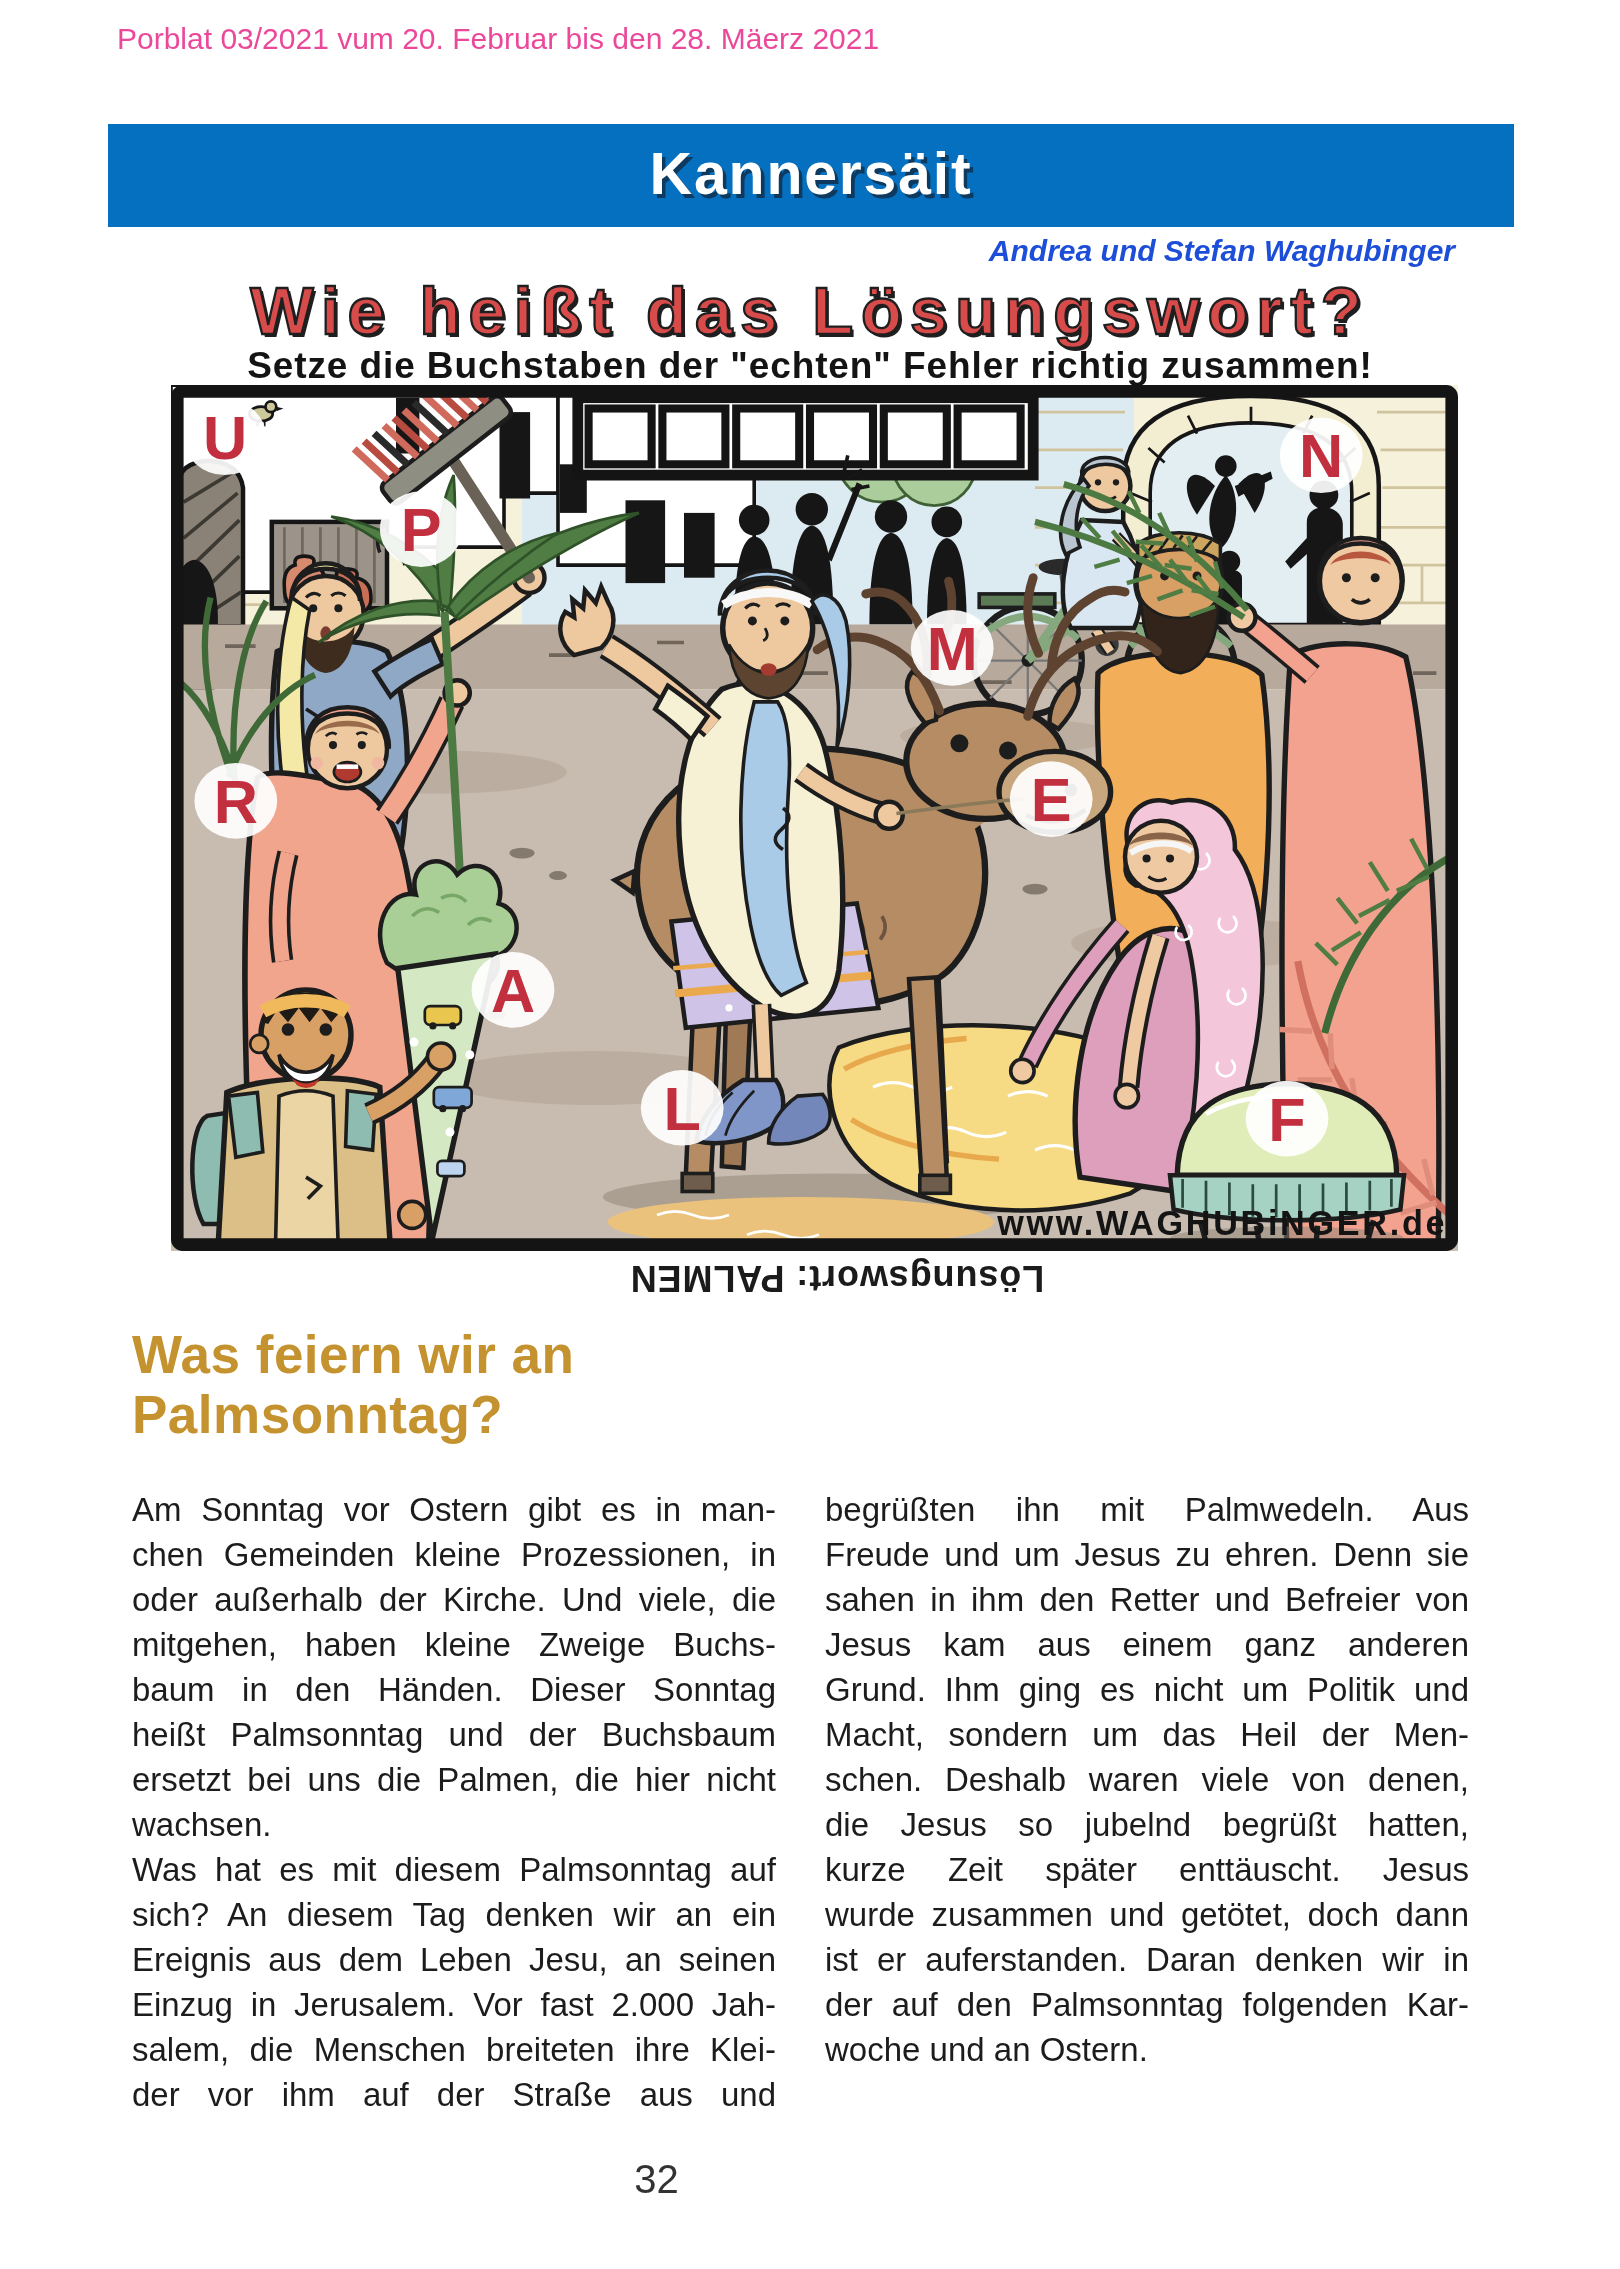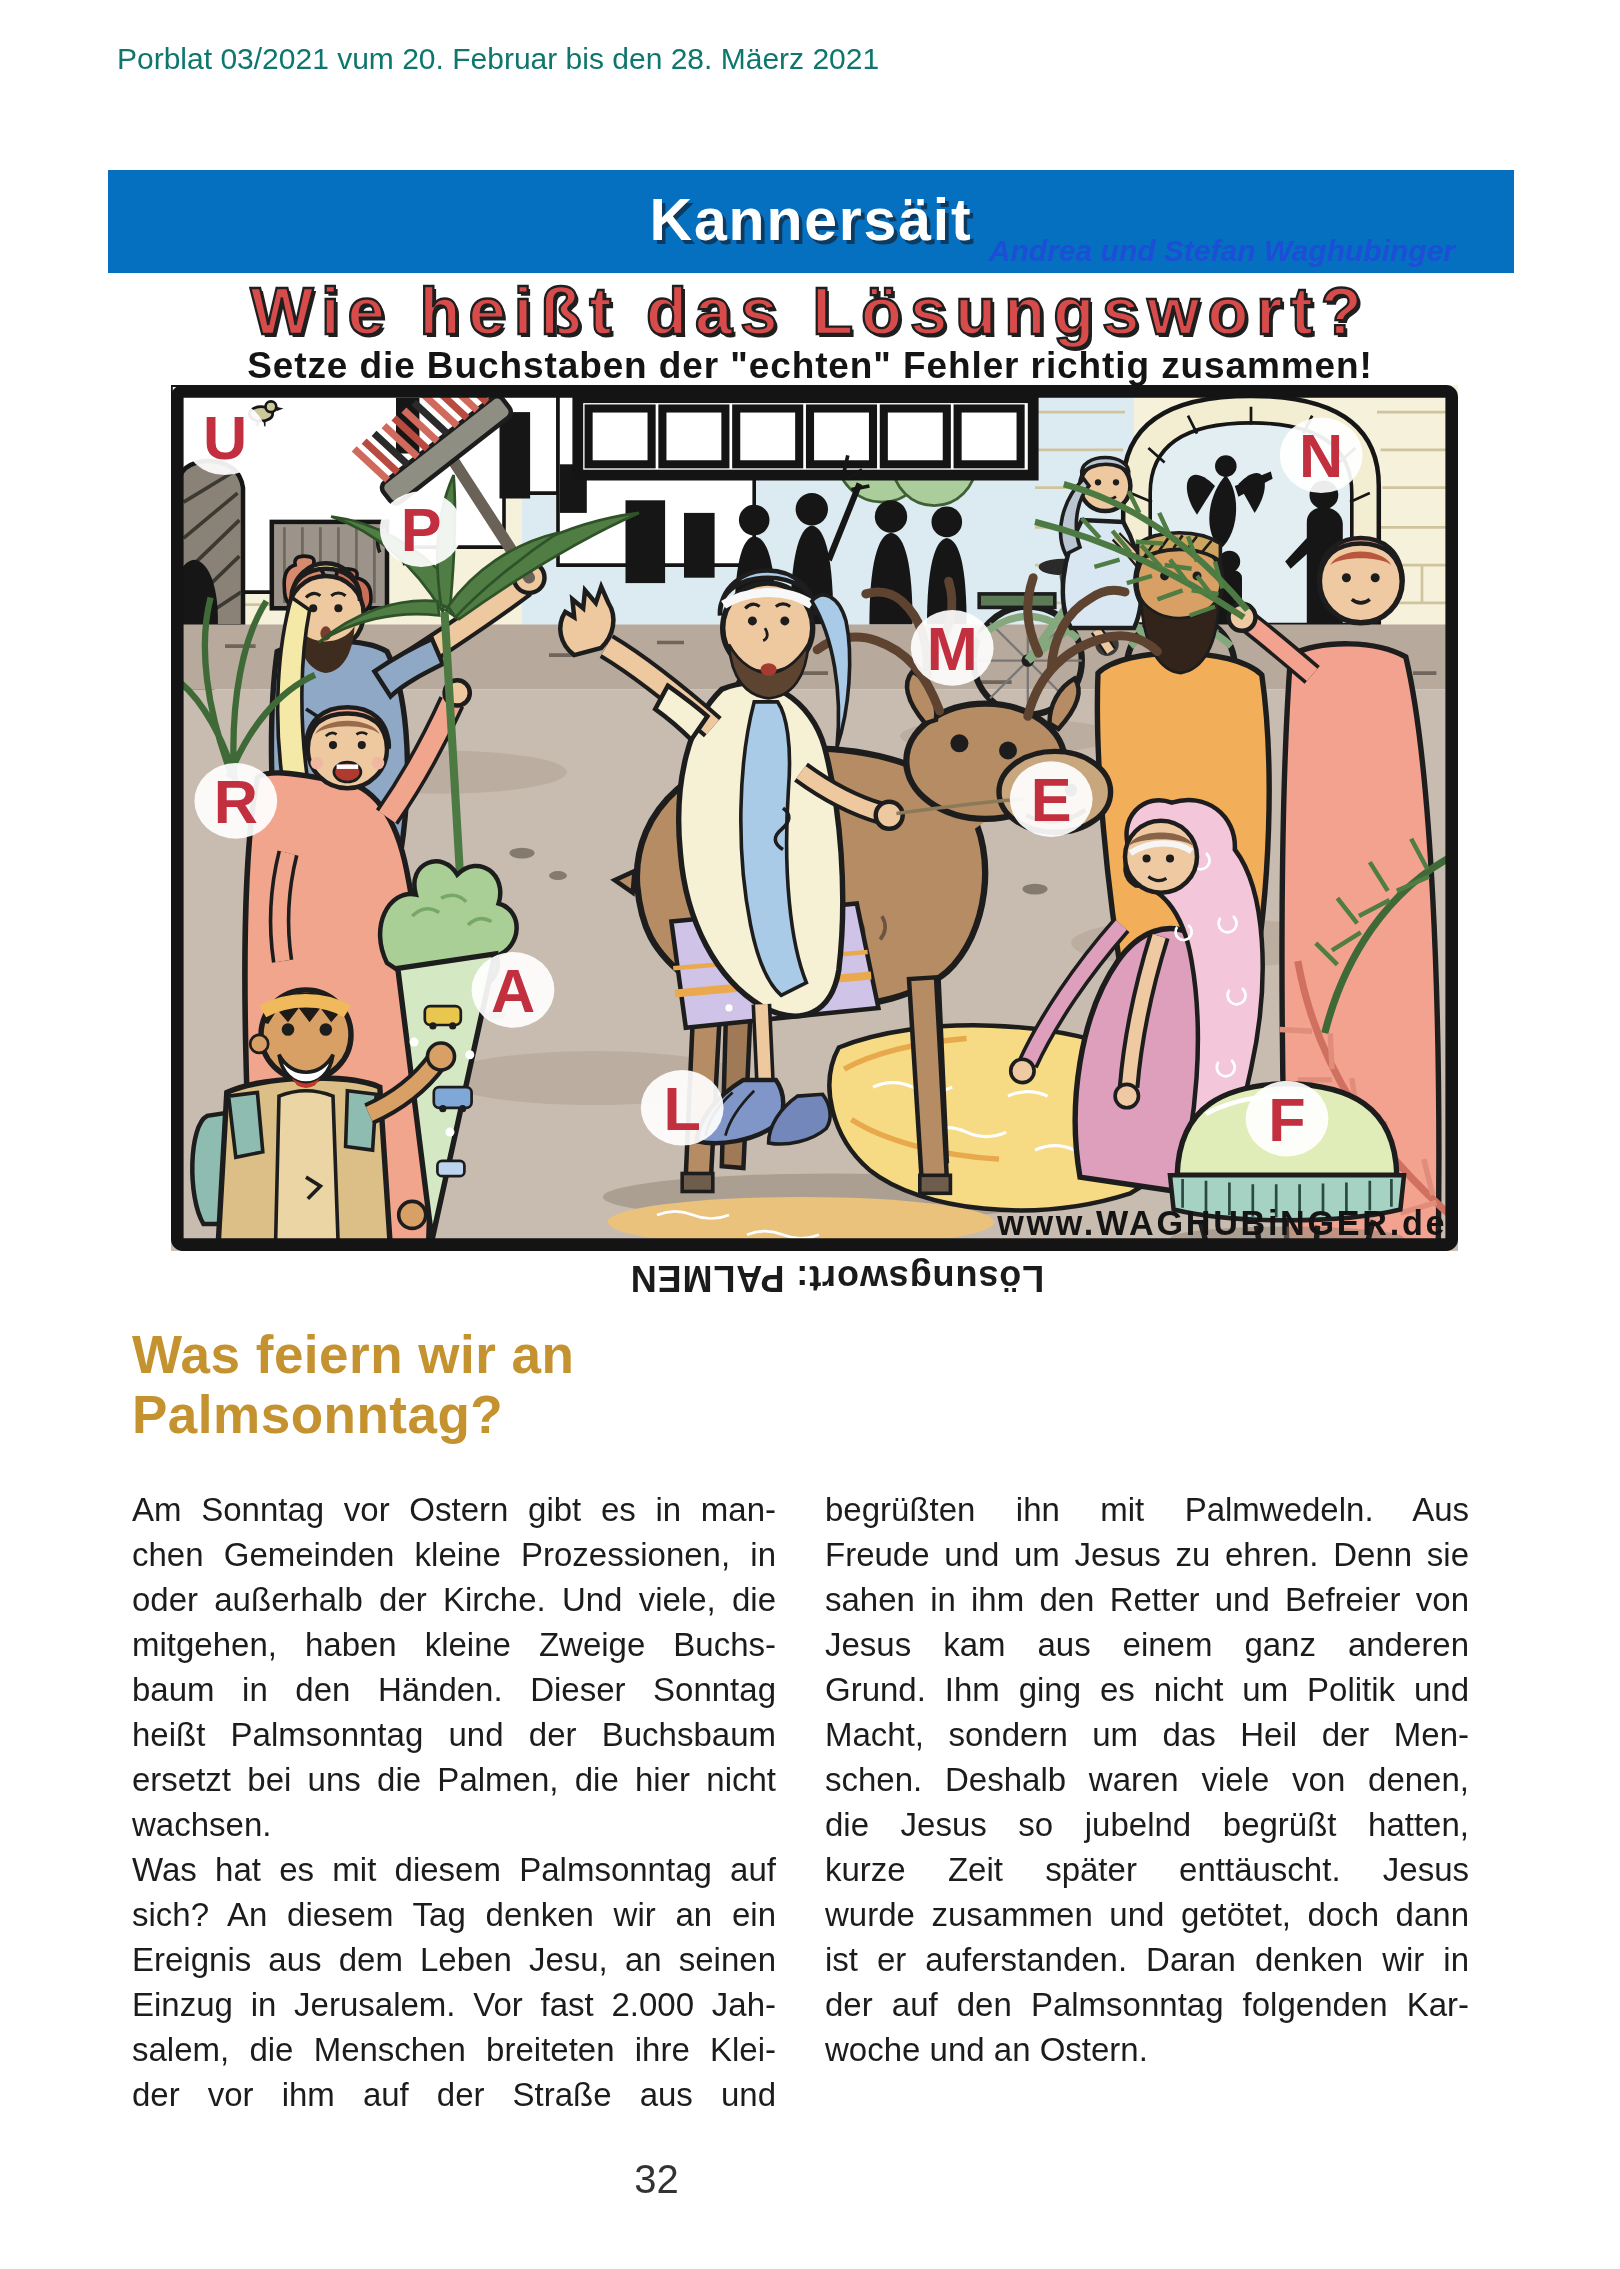--- a/index.html
+++ b/index.html
@@ -1,26 +1,25 @@
 <!DOCTYPE html>
 <html style="font-size:14.4px"><head>
 <meta charset="utf-8">
 <style>
   html,body{margin:0;padding:0;background:#888;}
   .page{
     position:relative; width:1620px; height:2269px; background:#ffffff;
     font-family:"Liberation Sans", sans-serif; overflow:hidden; margin:0 auto;
   }
   .header-line{
-    position:absolute; left:117px; top:42px; font-size:30px; color:#0f766e;
+    position:absolute; left:117px; top:22px; font-size:30px; color:#ec4899;
   }
   .banner{
     position:absolute; left:108px; top:124px; width:1406px; height:103px;
     background:#0670c0;
-    margin-top:46px;
   }
   .banner-title{
     display:block; width:100%; text-align:center; line-height:101px;
     font-size:59px; font-weight:bold; color:#ffffff; letter-spacing:1.8px;
     text-shadow:3.6px 3.6px 0 #0d3a5e;
   }
   .attribution{
     position:absolute; right:165px; top:234px; font-size:30px; font-weight:bold;
     font-style:italic; color:#1d4ed8;
   }

